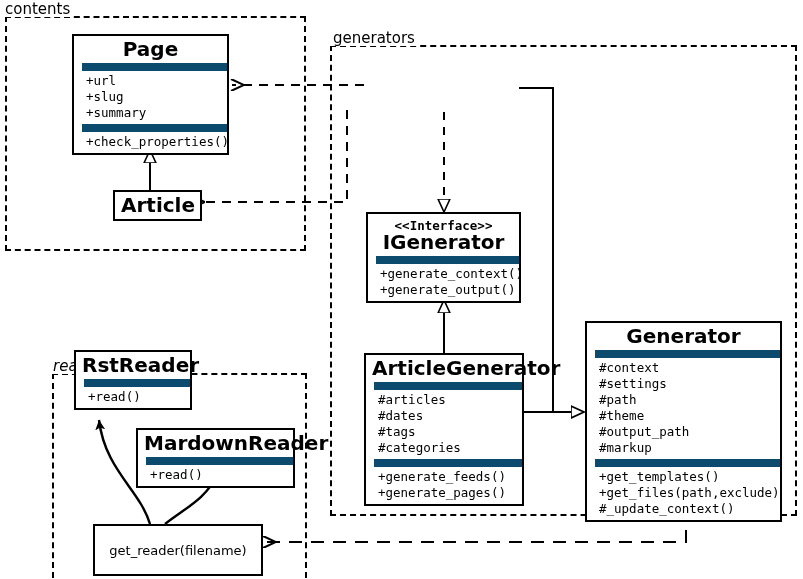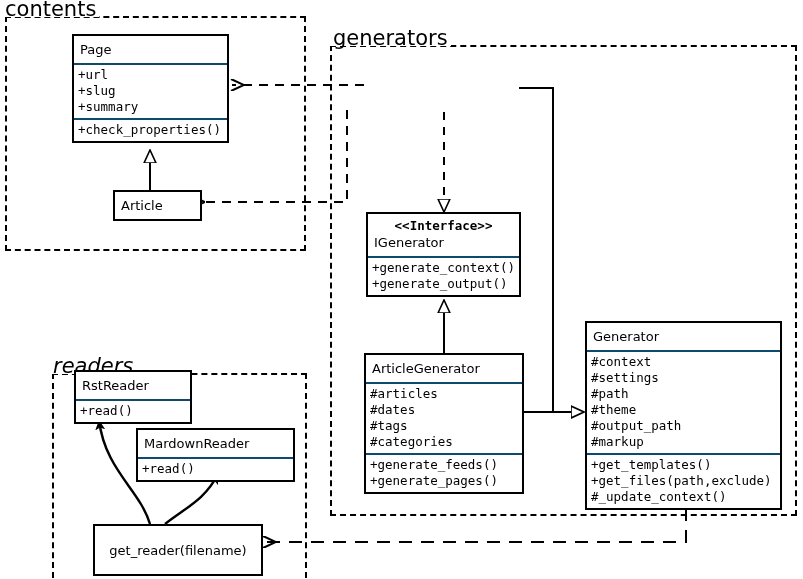--- a/index.html
+++ b/index.html
@@ -6,32 +6,32 @@
   body{width:803px;height:579px;position:relative;overflow:hidden;
        font-family:"DejaVu Sans",sans-serif;color:#000;}
 
   #canvas{position:absolute;inset:0;width:803px;height:579px;}
   svg#wires{position:absolute;left:0;top:0;width:803px;height:579px;pointer-events:none;}
 
   
   .pkg{position:absolute;box-sizing:border-box;background:transparent;}
   .pkg-border{position:absolute;inset:0;box-sizing:border-box;
               border:2px dashed #000;}
-  .pkg-label{position:absolute;font-size:21px;line-height:15px;
+  .pkg-label{position:absolute;font-size:15px;line-height:15px;
              background:#fff;padding:0 3px;white-space:nowrap;}
 
   
   .cls{position:absolute;box-sizing:border-box;background:#fff;
        border:2px solid #000;}
-  .cls .name{font-weight:normal;font-size:13px;text-align:left;
+  .cls .name{font-weight:bold;font-size:20px;text-align:center;
              padding:5px 6px 5px 6px;line-height:17px;white-space:nowrap;}
   .cls .stereo{font-weight:bold;font-size:12.5px;text-align:center;
                font-family:"DejaVu Sans Mono",monospace;line-height:15px;
                padding-top:4px;}
-  .cls .sep{border-top:2px solid #0c4a6e;}
+  .cls .sep{border-top:8px solid #0c4a6e;margin-left:8px;}
   .cls .compartment{padding:2px 4px 3px 4px;
                     font-family:"DejaVu Sans Mono",monospace;
                     font-size:12.5px;line-height:16px;}
   .cls .compartment div{white-space:nowrap;}
 
   .plainbox{position:absolute;box-sizing:border-box;background:#fff;
             border:2px solid #000;display:flex;align-items:center;
             justify-content:center;font-size:13px;white-space:nowrap;}
 </style>
 </head>
@@ -156,21 +156,21 @@
       <div>#output_path</div>
       <div>#markup</div>
     </div>
     <div class="compartment sep">
       <div>+get_templates()</div>
       <div>+get_files(path,exclude)</div>
       <div>#_update_context()</div>
     </div>
   </div>
 
-  <div class="cls" style="left:74px;top:370px;width:118px;">
+  <div class="cls" style="left:74px;top:350px;width:118px;">
     <div class="name">RstReader</div>
     <div class="compartment sep">
       <div>+read()</div>
     </div>
   </div>
 
   <div class="cls" style="left:136px;top:428px;width:159px;">
     <div class="name">MardownReader</div>
     <div class="compartment sep">
       <div>+read()</div>

